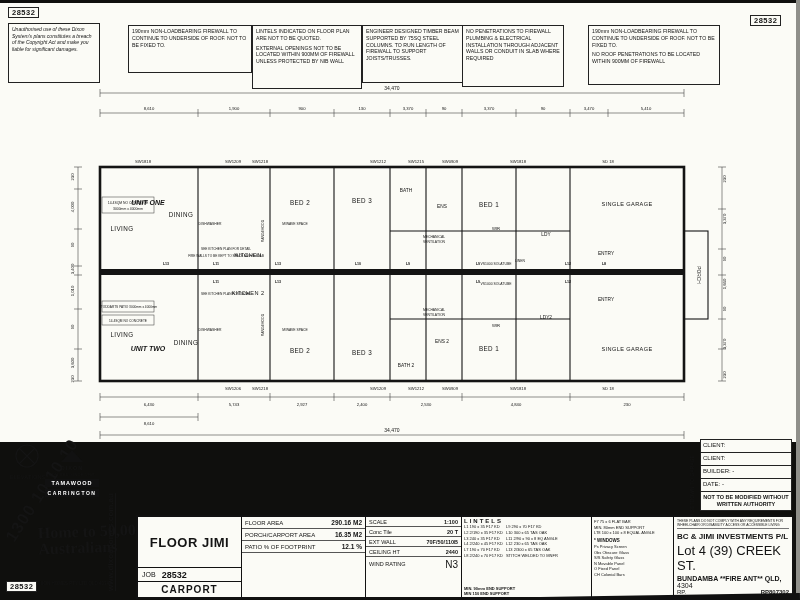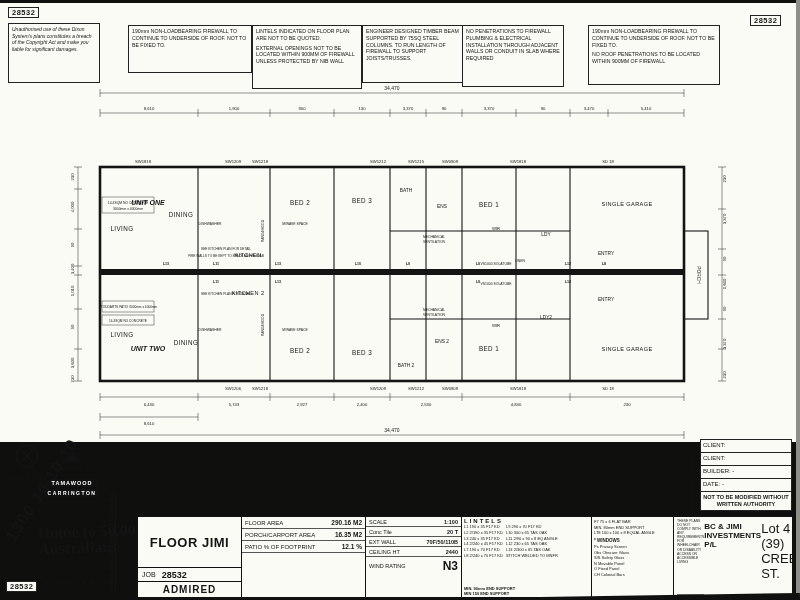--- a/index.html
+++ b/index.html
@@ -63,29 +63,29 @@
   .tb-job-num{font-weight:bold;font-size:9px}
   .tb-job-name{border-top:1px solid #111;height:15px;display:flex;align-items:center;
        justify-content:center;font-size:10px;font-weight:bold;letter-spacing:1px}
   .tb-c2{width:124px}
   .kv{display:flex;justify-content:space-between;align-items:center;border-bottom:1px solid #555;
        padding:2px 3px;font-size:6px}
   .kv b{font-size:6.5px}
   .tb-c3{width:96px}
   .kv3{display:flex;justify-content:space-between;align-items:center;border-bottom:1px solid #555;
        padding:1.5px 3px;font-size:5.5px}
-  .windval{font-size:12px;font-weight:bold}
+  .windval{font-size:10px;font-weight:normal}
   .tb-c4{width:130px;display:flex;flex-direction:column;padding:1px 2px}
   .lintels-head{font-size:6px;font-weight:bold;letter-spacing:2px}
   .lintels-cols{display:flex;gap:3px;flex:1}
   .lin-col{font-size:4px;line-height:1.45;white-space:nowrap}
   .lin-notes{font-size:4px;font-weight:bold}
   .tb-c5{width:82px;padding:2px;font-size:4px;line-height:1.4}
   .leg-head{font-weight:bold;font-size:4.5px;margin-top:2px}
-  .tb-c6{flex:1;padding:2px 3px;border-right:none;display:flex;flex-direction:row}
+  .tb-c6{flex:1;padding:2px 3px;border-right:none;display:flex;flex-direction:column}
   .disclaimer{font-size:3.4px;line-height:1.2;border-bottom:1px solid #777;padding-bottom:1px}
   .cl-name{font-size:8px;font-weight:bold;margin-top:3px}
   .cl-lot{font-size:13px;margin-top:2px}
   .cl-sub{font-size:7px;font-weight:bold;margin-top:2px}
   .cl-pc{font-size:7px}
   .cl-refs{margin-top:auto;font-size:6px}
   .cl-refline{display:flex;justify-content:space-between}
 </style>
 </head>
 <body>
@@ -291,21 +291,21 @@
     <div class="ap-mod">NOT TO BE MODIFIED WITHOUT WRITTEN AUTHORITY</div>
   </div>
 
   <div class="titleblock">
     <div class="tb-col tb-c1">
       <div class="tb-title">FLOOR JIMI</div>
       <div class="tb-job">
         <span>JOB</span>
         <span class="tb-job-num">28532</span>
       </div>
-      <div class="tb-job-name">ADMIRED</div>
+      <div class="tb-job-name">CARPORT</div>
     </div>
     <div class="tb-col tb-c2">
       <div class="kv">
         <span>FLOOR AREA</span>
         <b>290.16 M2</b>
       </div>
       <div class="kv">
         <span>PORCH/CARPORT AREA</span>
         <b>16.35 M2</b>
       </div>

